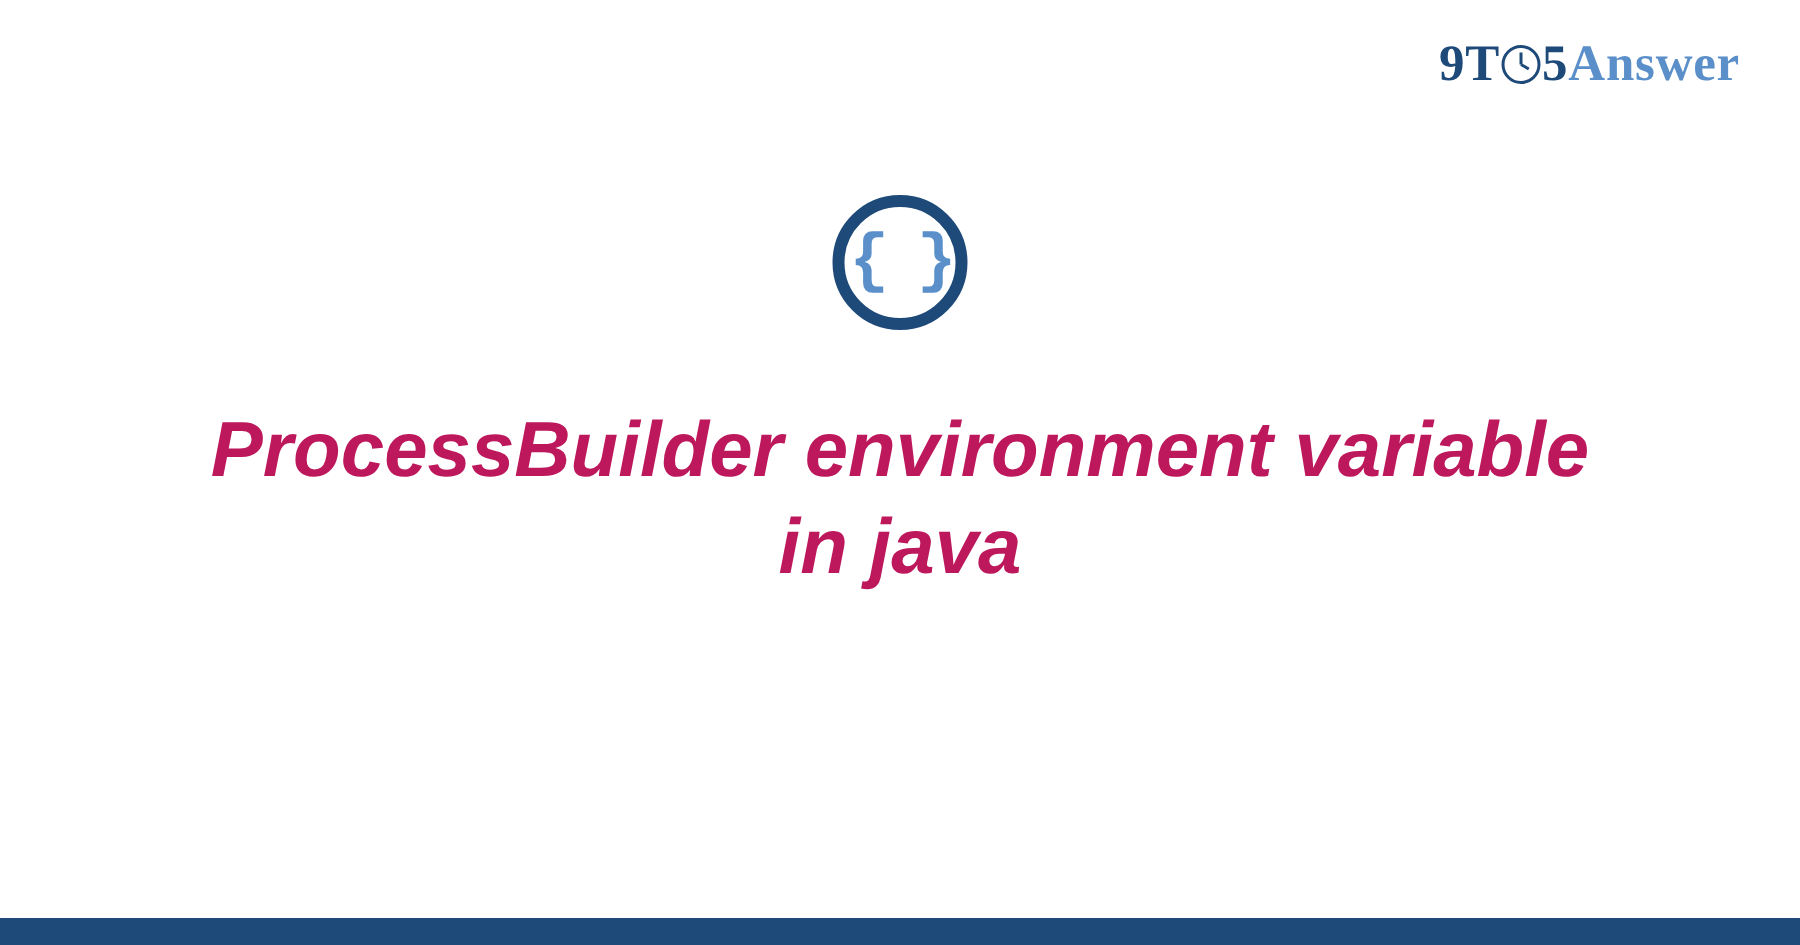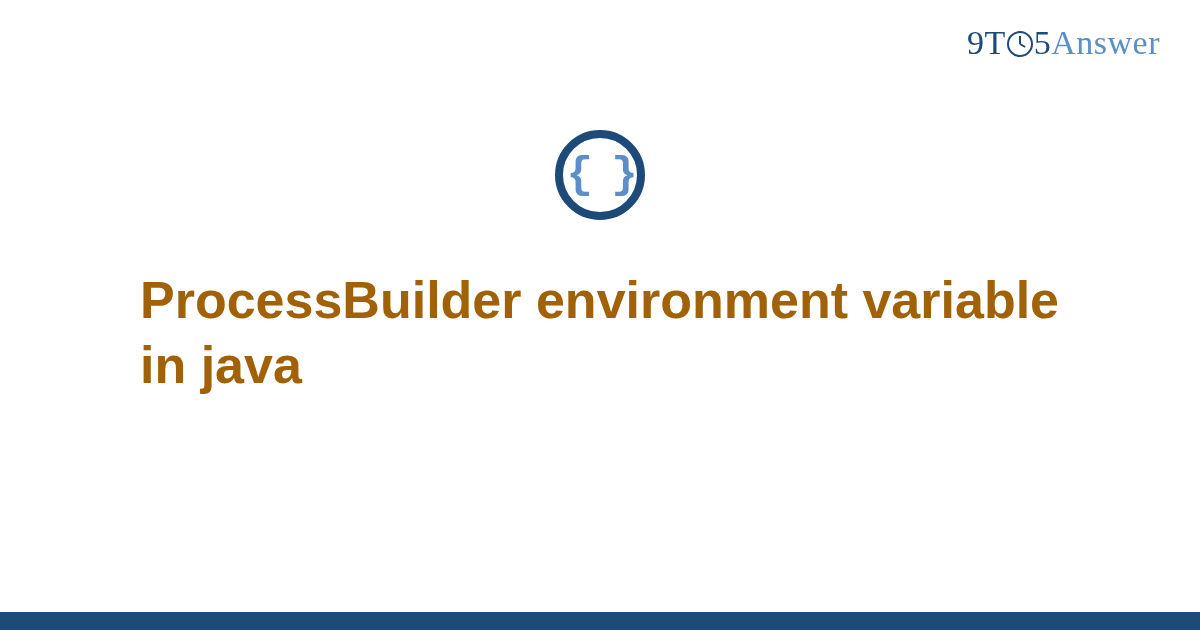--- a/index.html
+++ b/index.html
@@ -13,21 +13,21 @@
       background: #ffffff;
       font-family: -apple-system, BlinkMacSystemFont, "Segoe UI", Helvetica, Arial, sans-serif;
       position: relative;
       overflow: hidden;
     }
     .logo {
       position: absolute;
       top: 24px;
       right: 40px;
       font-size: 34px;
-      font-weight: 400;
+      font-weight: 700;
       font-family: Georgia, "Times New Roman", serif;
       letter-spacing: 0.5px;
     }
     .logo-9t { color: #1e4a7a; }
     .logo-o-wrap { display: inline-block; vertical-align: baseline; position: relative; }
     .logo-5 { color: #1e4a7a; }
     .logo-answer { color: #5a8fc9; }
     .content {
       position: absolute;
       top: 130px;
@@ -51,24 +51,26 @@
       font-size: 44px;
       font-weight: 700;
       color: #5a8fc9;
       font-family: "Courier New", monospace;
       letter-spacing: -4px;
       line-height: 1;
     }
     .title {
       font-size: 52px;
       font-weight: 700;
-      color: #a16207;
+      color: #be185d;
+      text-align: center;
       line-height: 1.25;
       max-width: 1000px;
       padding: 0 40px;
+      font-style: italic;
     }
     .footer-bar {
       position: absolute;
       bottom: 0;
       left: 0;
       right: 0;
       height: 18px;
       background: #1e4a7a;
     }
     .logo-clock {

